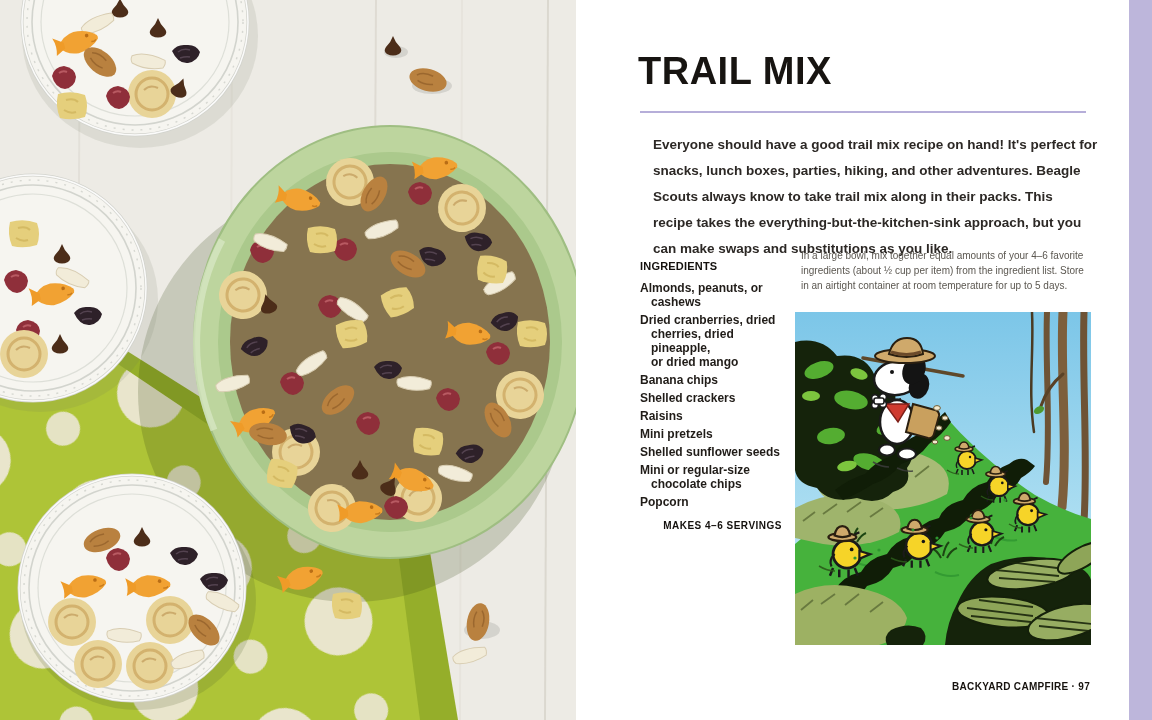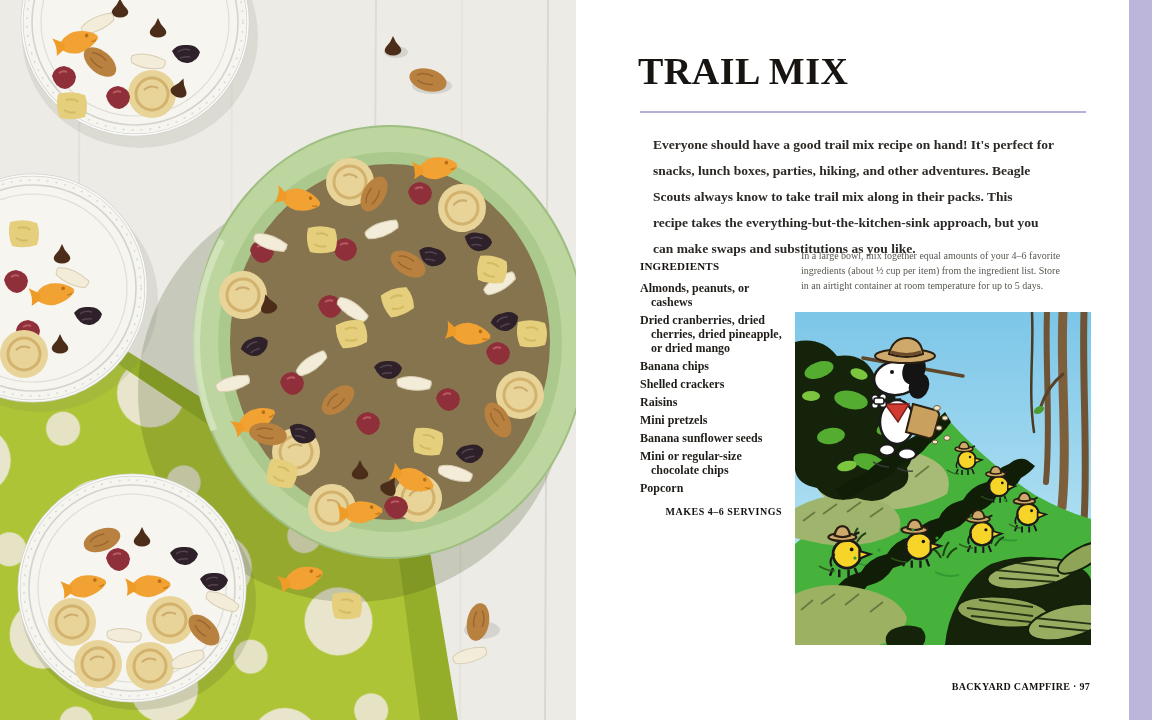--- a/index.html
+++ b/index.html
@@ -1,17 +1,17 @@
 <!DOCTYPE html>
 <html><head>
 <meta charset="utf-8">
 <style>
   html,body{margin:0;padding:0;background:#fff;}
   body{width:1152px;height:720px;overflow:hidden;font-family:"Liberation Sans",sans-serif;}
-  .spread{position:relative;width:1152px;height:720px;background:#ffffff;font-family:Liberation Serif, serif;}
+  .spread{position:relative;width:1152px;height:720px;background:#ffffff;}
   .photo-page{position:absolute;left:0;top:0;width:576px;height:720px;overflow:hidden;}
   .photo-page svg{display:block;width:576px;height:720px;}
   .recipe-page{position:absolute;left:576px;top:0;width:576px;height:720px;background:#ffffff;}
   .page-title{position:absolute;left:62px;top:52px;margin:0;font-size:38px;line-height:1;
     font-weight:900;letter-spacing:.5px;color:#171411;}
   .rule{position:absolute;left:64px;top:111px;width:446px;height:0;border:0;
     border-top:2px solid #b6aed9;margin:0;}
   .intro{position:absolute;left:64px;top:119px;width:478px;margin:13px;font-size:13.5px;
     line-height:26px;font-weight:bold;color:#2c2825;white-space:pre-line;}
   .ingredients{position:absolute;left:64px;top:244px;width:142px;}
@@ -238,21 +238,21 @@
       <h2 class="ing-header">INGREDIENTS</h2>
       <ul class="ing-list">
         <li>Almonds, peanuts, or cashews</li>
         <li>Dried cranberries, dried
 cherries, dried pineapple,
 or dried mango</li>
         <li>Banana chips</li>
         <li>Shelled crackers</li>
         <li>Raisins</li>
         <li>Mini pretzels</li>
-        <li>Banana sunflower seeds</li>
+        <li>Shelled sunflower seeds</li>
         <li>Mini or regular-size
 chocolate chips</li>
         <li>Popcorn</li>
       </ul>
       <div class="servings">MAKES 4–6 SERVINGS</div>
     </div>
 
     <p class="instructions">In a large bowl, mix together equal amounts of your 4–6 favorite
 ingredients (about ½ cup per item) from the ingredient list. Store
 in an airtight container at room temperature for up to 5 days.</p>

